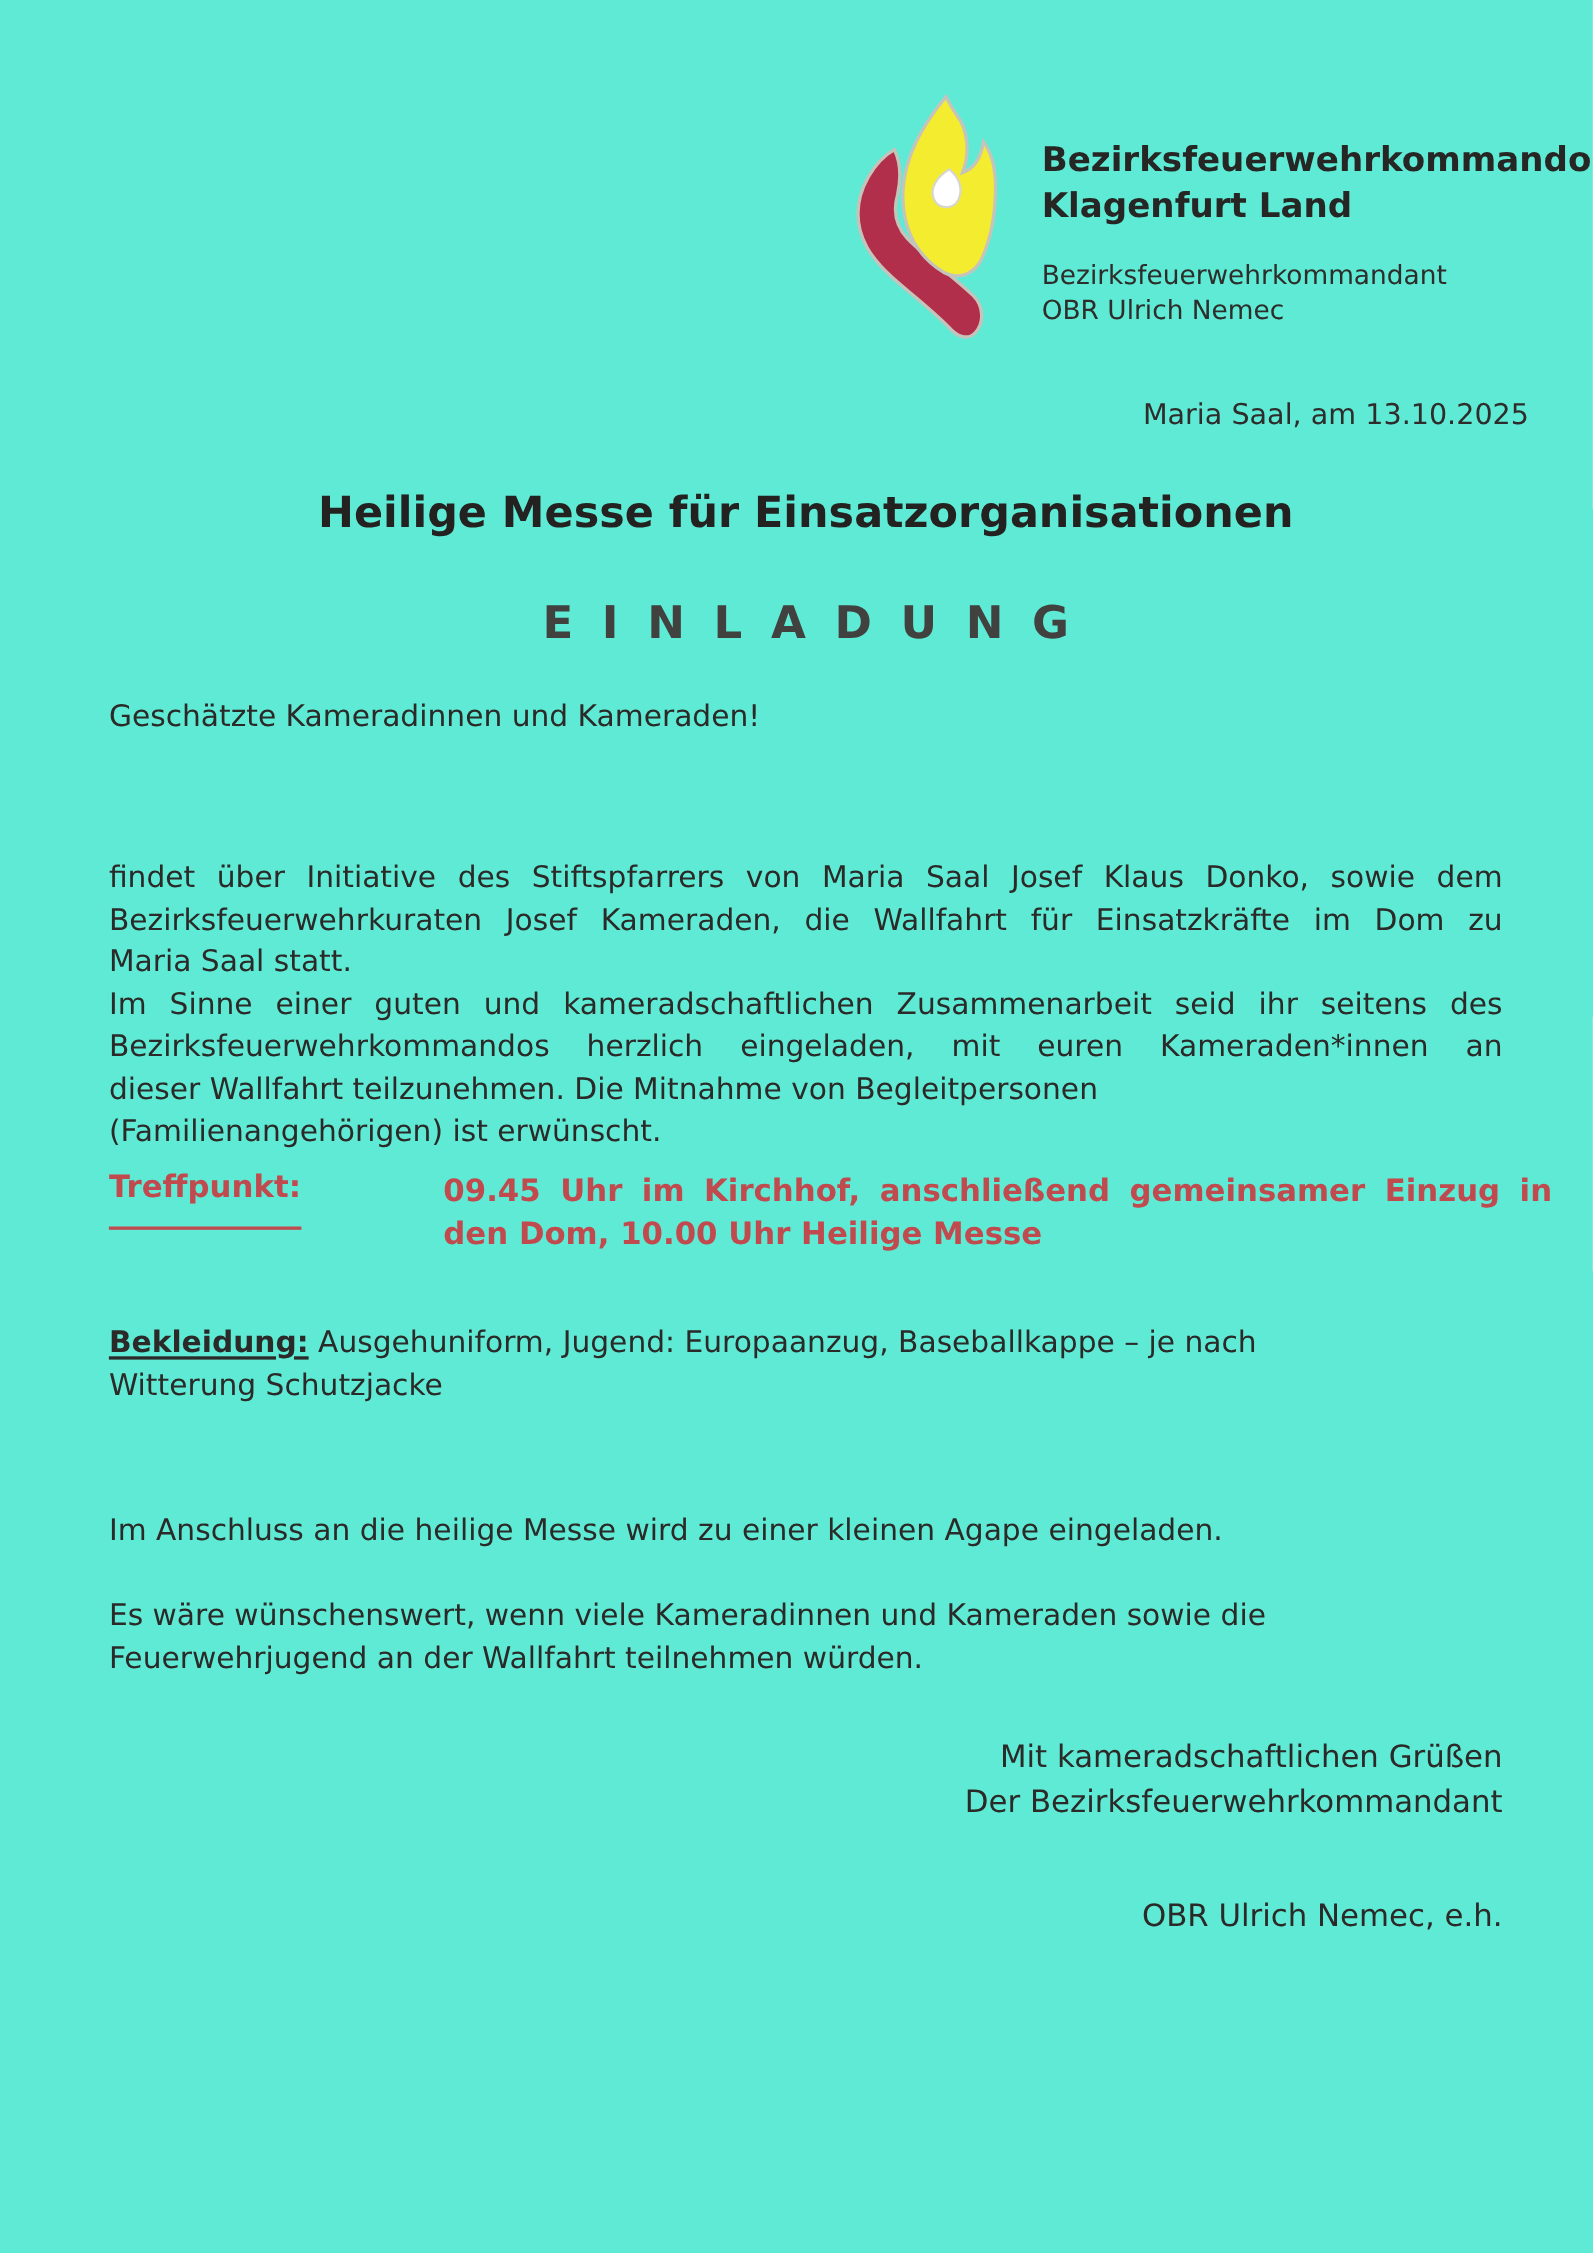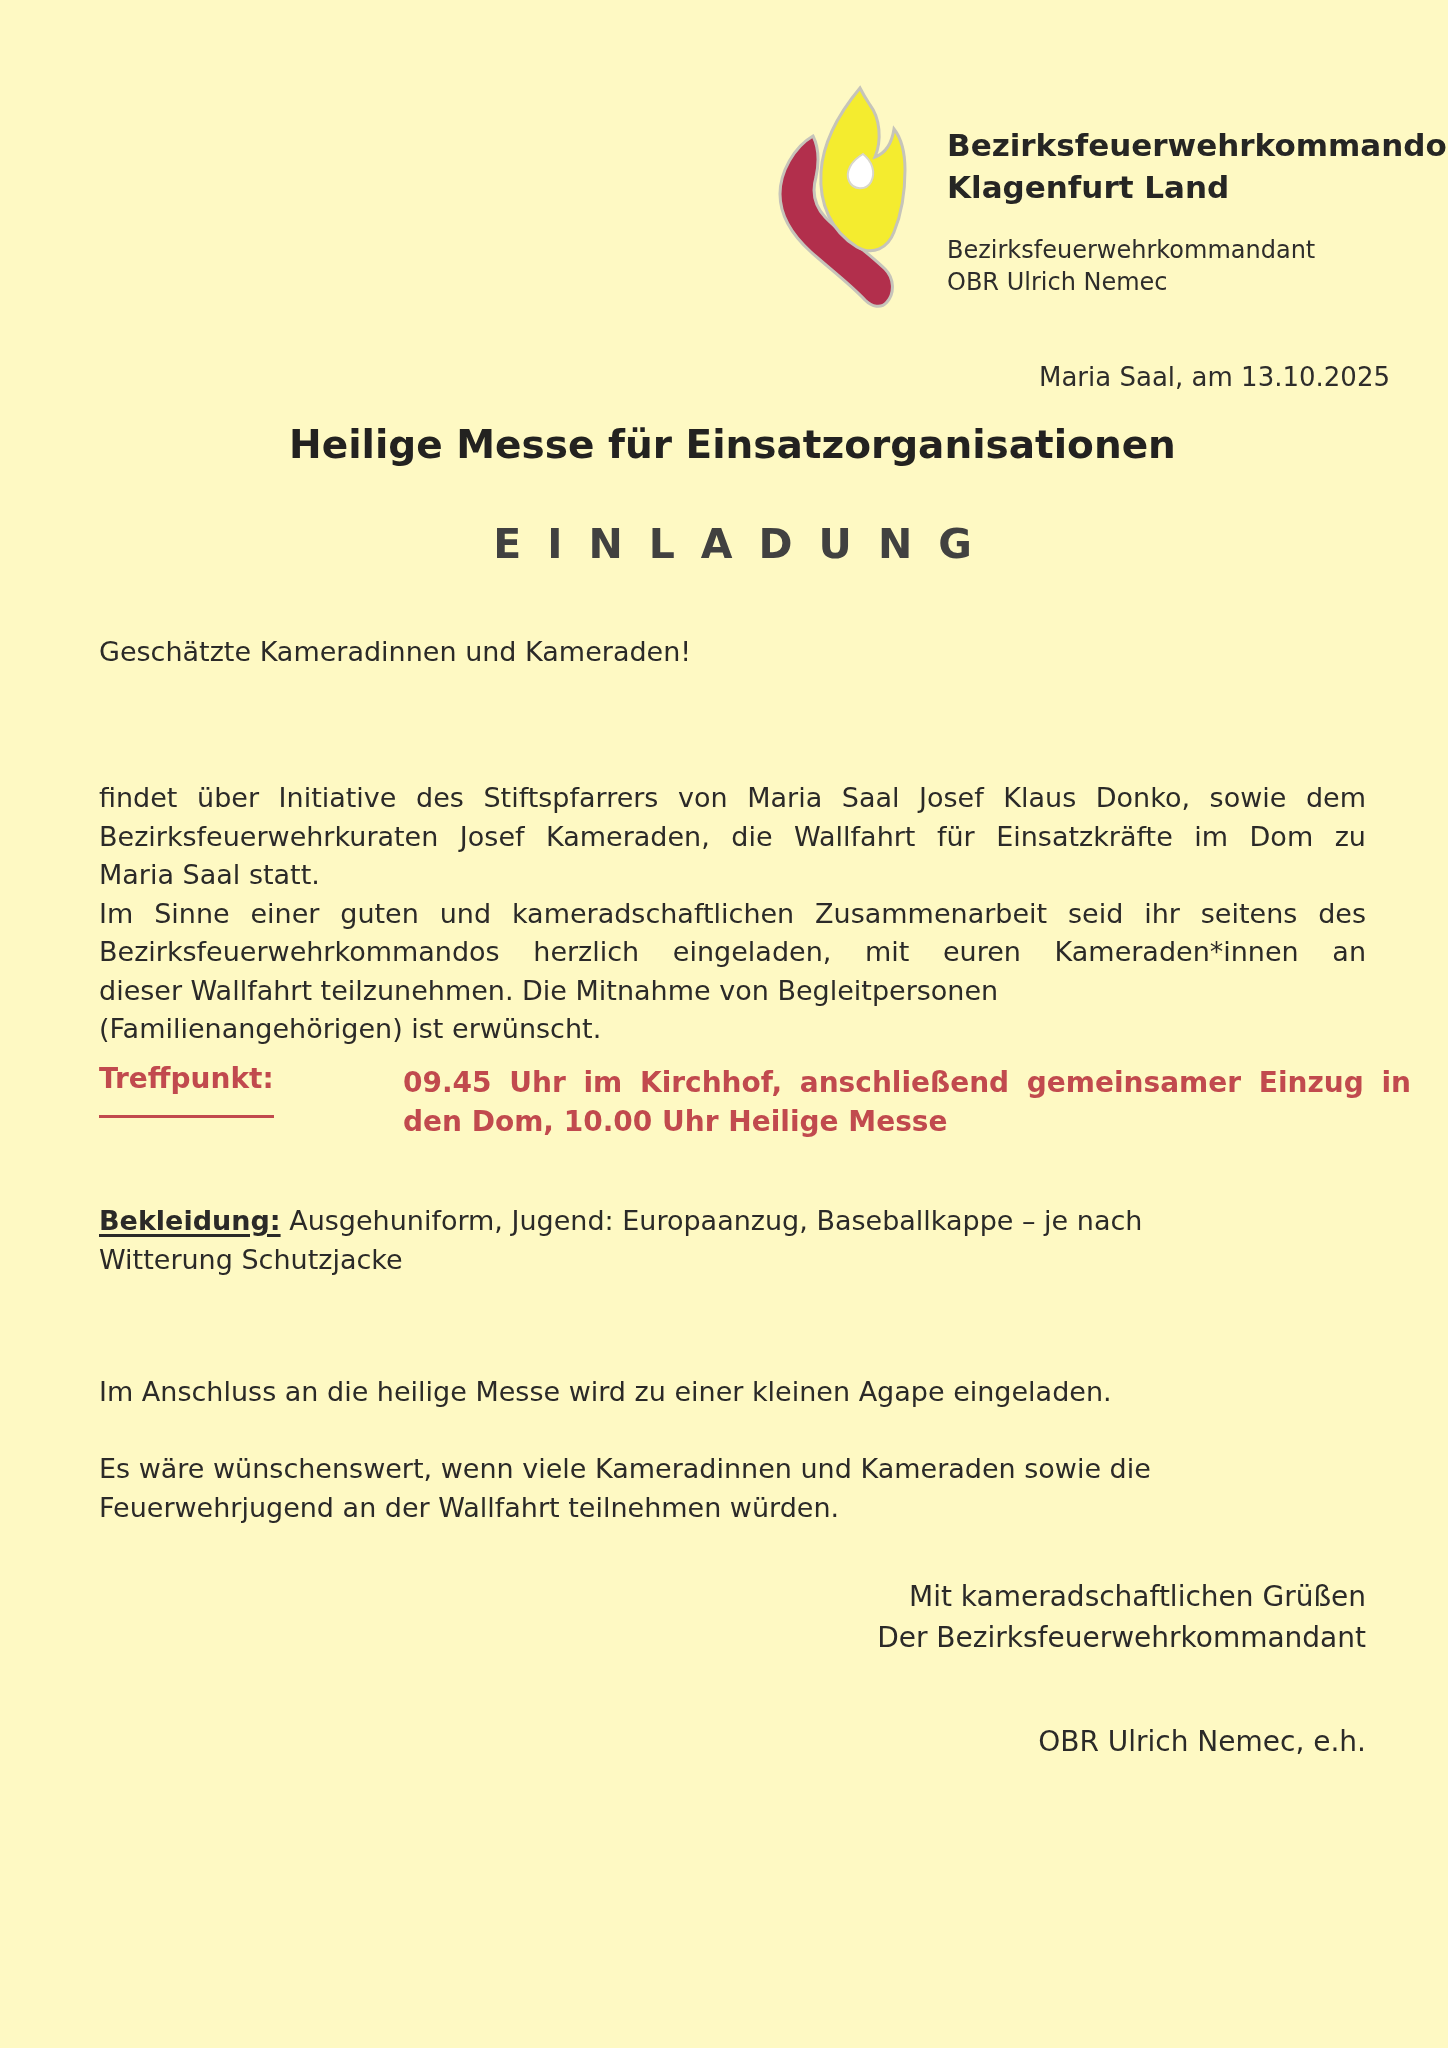--- a/index.html
+++ b/index.html
@@ -1,40 +1,40 @@
 <!DOCTYPE html>
 <html><head>
 <meta charset="utf-8">
 <style>
   html,body{margin:0;padding:0;background:#e8e8e8;}
   .page{
     position:relative;
     width:1448px;height:2048px;
-    background:#fef9c3;
+    background:#5eead4;
     font-family:"DejaVu Sans","Liberation Sans",sans-serif;
     color:#2b2a28;
     overflow:hidden;
     margin:0 auto;
   }
   .abs{position:absolute;}
   
   .org-name{
     left:947px;top:124px;
     font-size:31px;font-weight:bold;line-height:42px;
     color:#262624;letter-spacing:0px;
   }
   .officer{
     left:947px;top:234px;
     font-size:24px;line-height:32px;color:#2e2d2b;
   }
   .dateline{
     top:362px;right:58px;
     font-size:26px;color:#2e2d2b;
   }
-  .center-wrap{left:99px;width:1267px;text-align:center;}
+  .center-wrap{left:99px;width:1267px;text-align:center;margin-top:22px;}
   .doc-title{
     top:422px;
     font-size:39px;font-weight:bold;color:#232220;
   }
   .invitation{
     top:520px;
     font-size:41px;font-weight:bold;color:#414140;
     letter-spacing:26px;padding-left:13px;
   }
   .greeting{left:99px;top:636px;font-size:27px;}

